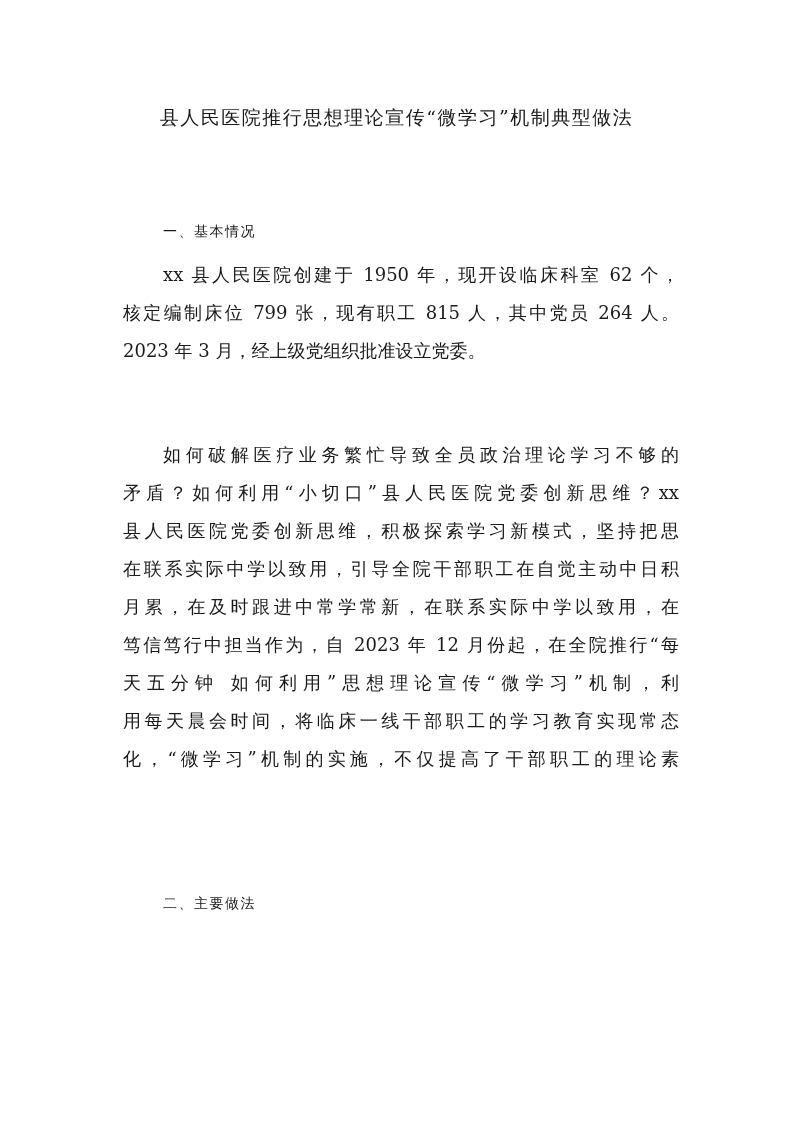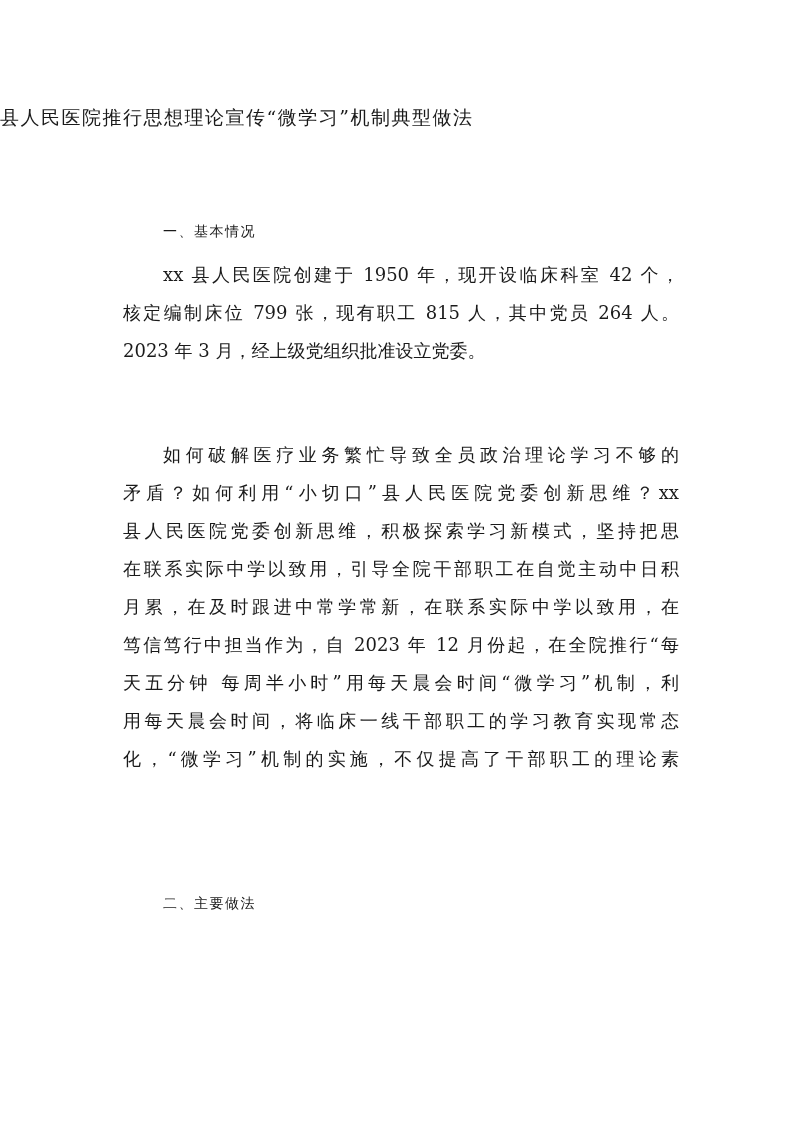--- a/index.html
+++ b/index.html
@@ -1,48 +1,48 @@
 <!DOCTYPE html>
 <html><head>
 <meta charset="utf-8">
 <style>
   html, body { margin: 0; padding: 0; background: #ffffff; }
   body { width: 793px; height: 1122px; position: relative; overflow: hidden;
          font-family: "DejaVu Serif", "Liberation Serif", serif; color: #1a1a1a; }
   .page { position: absolute; left: 0; top: 0; width: 793px; height: 1122px; background: #fff; }
-  .title { position: absolute; left: 0; width: 793px; top: 102px; 
+  .title { position: absolute; left: 0; width: 793px; top: 102px; text-align: center;
            font-size: 19px; letter-spacing: 1.5px; line-height: 30px; }
   .heading { position: absolute; left: 163px; font-size: 14px; letter-spacing: 1.5px; line-height: 30px; }
   .para { position: absolute; left: 123px; width: 556px; font-size: 18px; line-height: 38px; }
   .line { display: block; white-space: nowrap; text-align: justify; text-align-last: justify; height: 38px; }
   .line.last { text-align-last: left; }
   .line.indent { padding-left: 40px; }
 </style>
 </head>
 <body>
 
 <div class="page">
 
   <div class="title">县人民医院推行思想理论宣传“微学习”机制典型做法</div>
 
   <div class="heading" style="top:216px;">一、基本情况</div>
 
   <div class="para" style="top:256px;">
-    <span class="line indent">xx 县人民医院创建于 1950 年，现开设临床科室 42 个，</span>
+    <span class="line indent">xx 县人民医院创建于 1950 年，现开设临床科室 62 个，</span>
     <span class="line">核定编制床位 799 张，现有职工 815 人，其中党员 264 人。</span>
     <span class="line last">2023 年 3 月，经上级党组织批准设立党委。</span>
   </div>
 
   <div class="para" style="top:436px;">
     <span class="line indent">如何破解医疗业务繁忙导致全员政治理论学习不够的</span>
     <span class="line">矛盾？如何利用“小切口”县人民医院党委创新思维？xx</span>
     <span class="line">县人民医院党委创新思维，积极探索学习新模式，坚持把思</span>
     <span class="line">在联系实际中学以致用，引导全院干部职工在自觉主动中日积</span>
     <span class="line">月累，在及时跟进中常学常新，在联系实际中学以致用，在</span>
     <span class="line">笃信笃行中担当作为，自 2023 年 12 月份起，在全院推行“每</span>
-    <span class="line">天五分钟  每周半小时”用每天晨会时间“微学习”机制，利</span>
+    <span class="line">天五分钟  如何利用”思想理论宣传“微学习”机制，利</span>
     <span class="line">用每天晨会时间，将临床一线干部职工的学习教育实现常态</span>
     <span class="line">化，“微学习”机制的实施，不仅提高了干部职工的理论素</span>
   </div>
 
   <div class="heading" style="top:888px;">二、主要做法</div>
 
 </div>
 
 </body></html>

